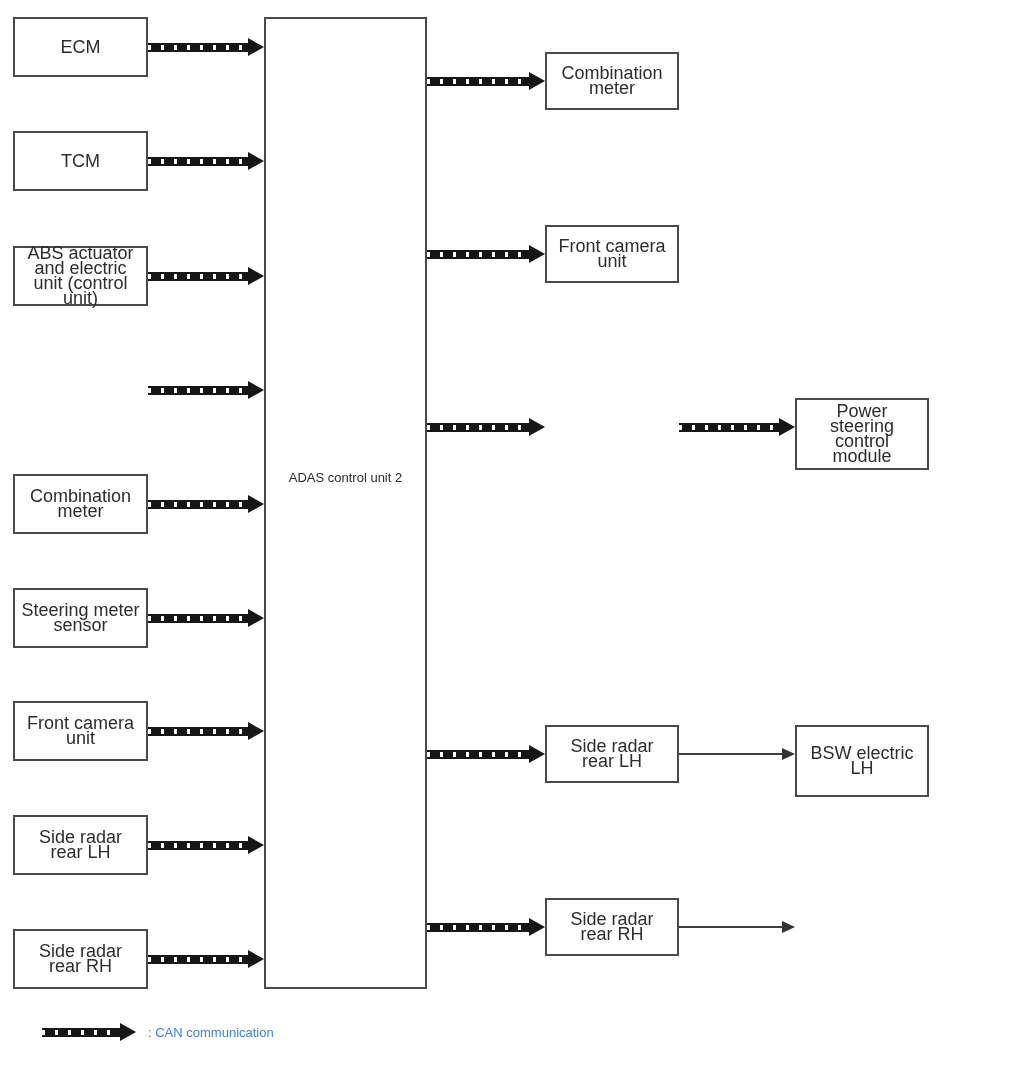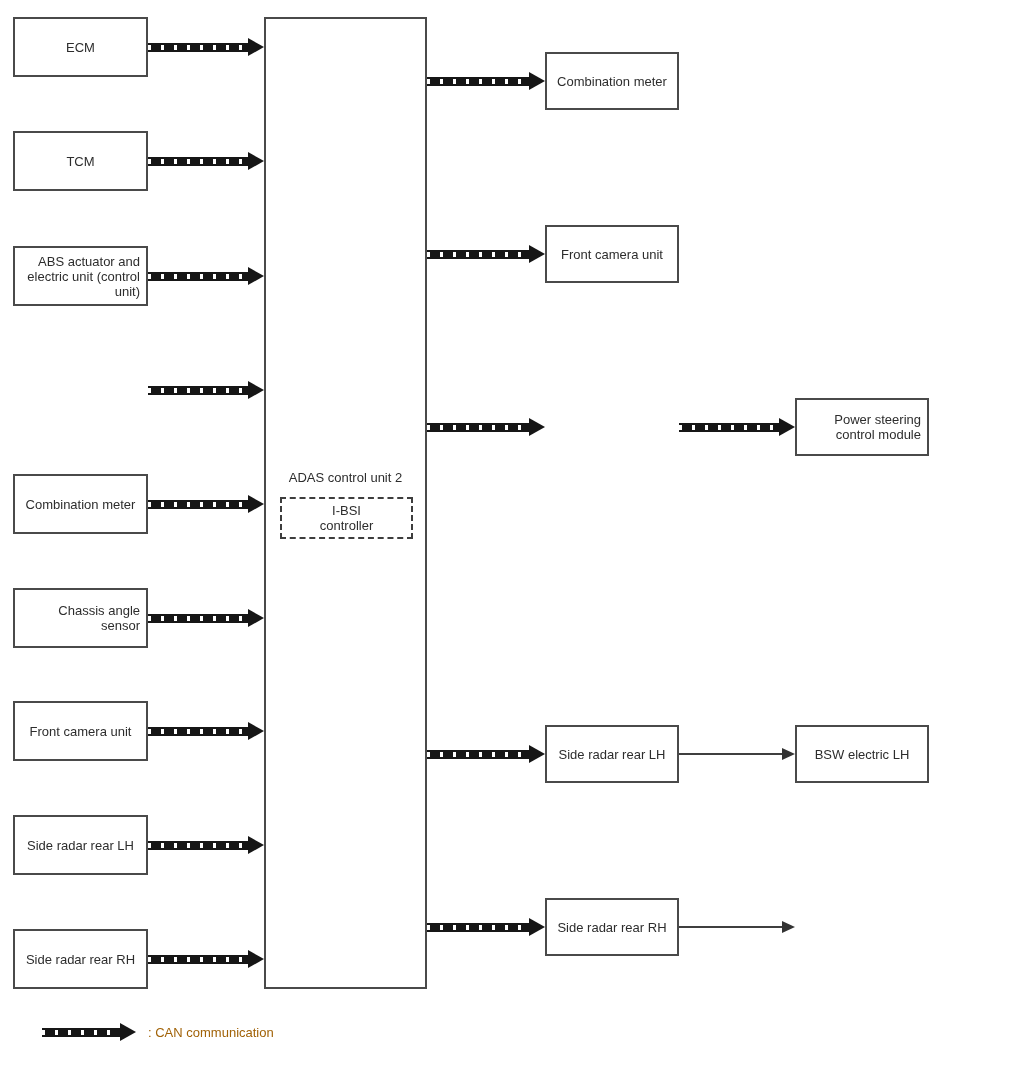--- a/index.html
+++ b/index.html
@@ -10,27 +10,27 @@
     font-family:"Liberation Sans", sans-serif;
     color:#2d2d2d;
     overflow:hidden;
   }
   .node{
     position:absolute;
     box-sizing:border-box;
     border:2px solid #4a4a4a;
     background:#ffffff;
     display:flex;align-items:center;justify-content:center;
-    text-align:right;
-    font-size:13px;line-height:15px;
+    text-align:center;
+    font-size:18px;line-height:15px;
     padding:2px 6px;
   }
   .lbox{left:13px;width:135px;height:60px;}
   .rbox{left:545px;width:134px;height:58px;}
-  .fbox{left:795px;width:134px;height:58px;}
+  .fbox{left:795px;width:134px;height:72px;}
   .center-box{
     position:absolute;left:264px;top:17px;width:163px;height:972px;
     box-sizing:border-box;border:2px solid #4a4a4a;background:#ffffff;padding-left:40px;
   }
   .center-title{
     position:absolute;left:0;top:451px;width:100%;
     text-align:center;font-size:13px;
   }
   .inner-dashed{
     position:absolute;left:14px;top:478px;width:133px;height:42px;
@@ -67,41 +67,41 @@
     border-left:13px solid #333333;
     border-top:6px solid transparent;
     border-bottom:6px solid transparent;
     margin-left:-1px;
   }
   .legend{
     position:absolute;left:42px;top:1023px;
     display:flex;align-items:center;gap:12px;
   }
   .legend .can-arrow{position:static;width:94px;}
-  .legend-label{font-size:13px;color:#a16207;}
+  .legend-label{font-size:13px;color:#3b82f6;}
 </style>
 </head>
 <body>
 
 <div id="canvas">
 
   <div class="node lbox" style="top:17px">
       <span>ECM</span>
     </div>
   <div class="node lbox" style="top:131px">
       <span>TCM</span>
     </div>
   <div class="node lbox" style="top:246px">
       <span>ABS actuator and electric unit (control unit)</span>
     </div>
   <div class="node lbox" style="top:474px">
       <span>Combination meter</span>
     </div>
   <div class="node lbox" style="top:588px">
-      <span>Chassis angle sensor</span>
+      <span>Steering meter sensor</span>
     </div>
   <div class="node lbox" style="top:701px">
       <span>Front camera unit</span>
     </div>
   <div class="node lbox" style="top:815px">
       <span>Side radar rear LH</span>
     </div>
   <div class="node lbox" style="top:929px">
       <span>Side radar rear RH</span>
     </div>
@@ -138,22 +138,20 @@
       <div class="can-shaft"></div>
       <div class="can-head"></div>
     </div>
   <div class="can-arrow" style="left:148px;top:950px;width:116px">
       <div class="can-shaft"></div>
       <div class="can-head"></div>
     </div>
 
   <div class="center-box">
     <div class="center-title">ADAS control unit 2</div>
-    <div class="inner-dashed"><span>I-BSI
-controller</span></div>
   </div>
 
   <div class="can-arrow" style="left:427px;top:72px;width:118px">
       <div class="can-shaft"></div>
       <div class="can-head"></div>
     </div>
   <div class="can-arrow" style="left:427px;top:245px;width:118px">
       <div class="can-shaft"></div>
       <div class="can-head"></div>
     </div>

